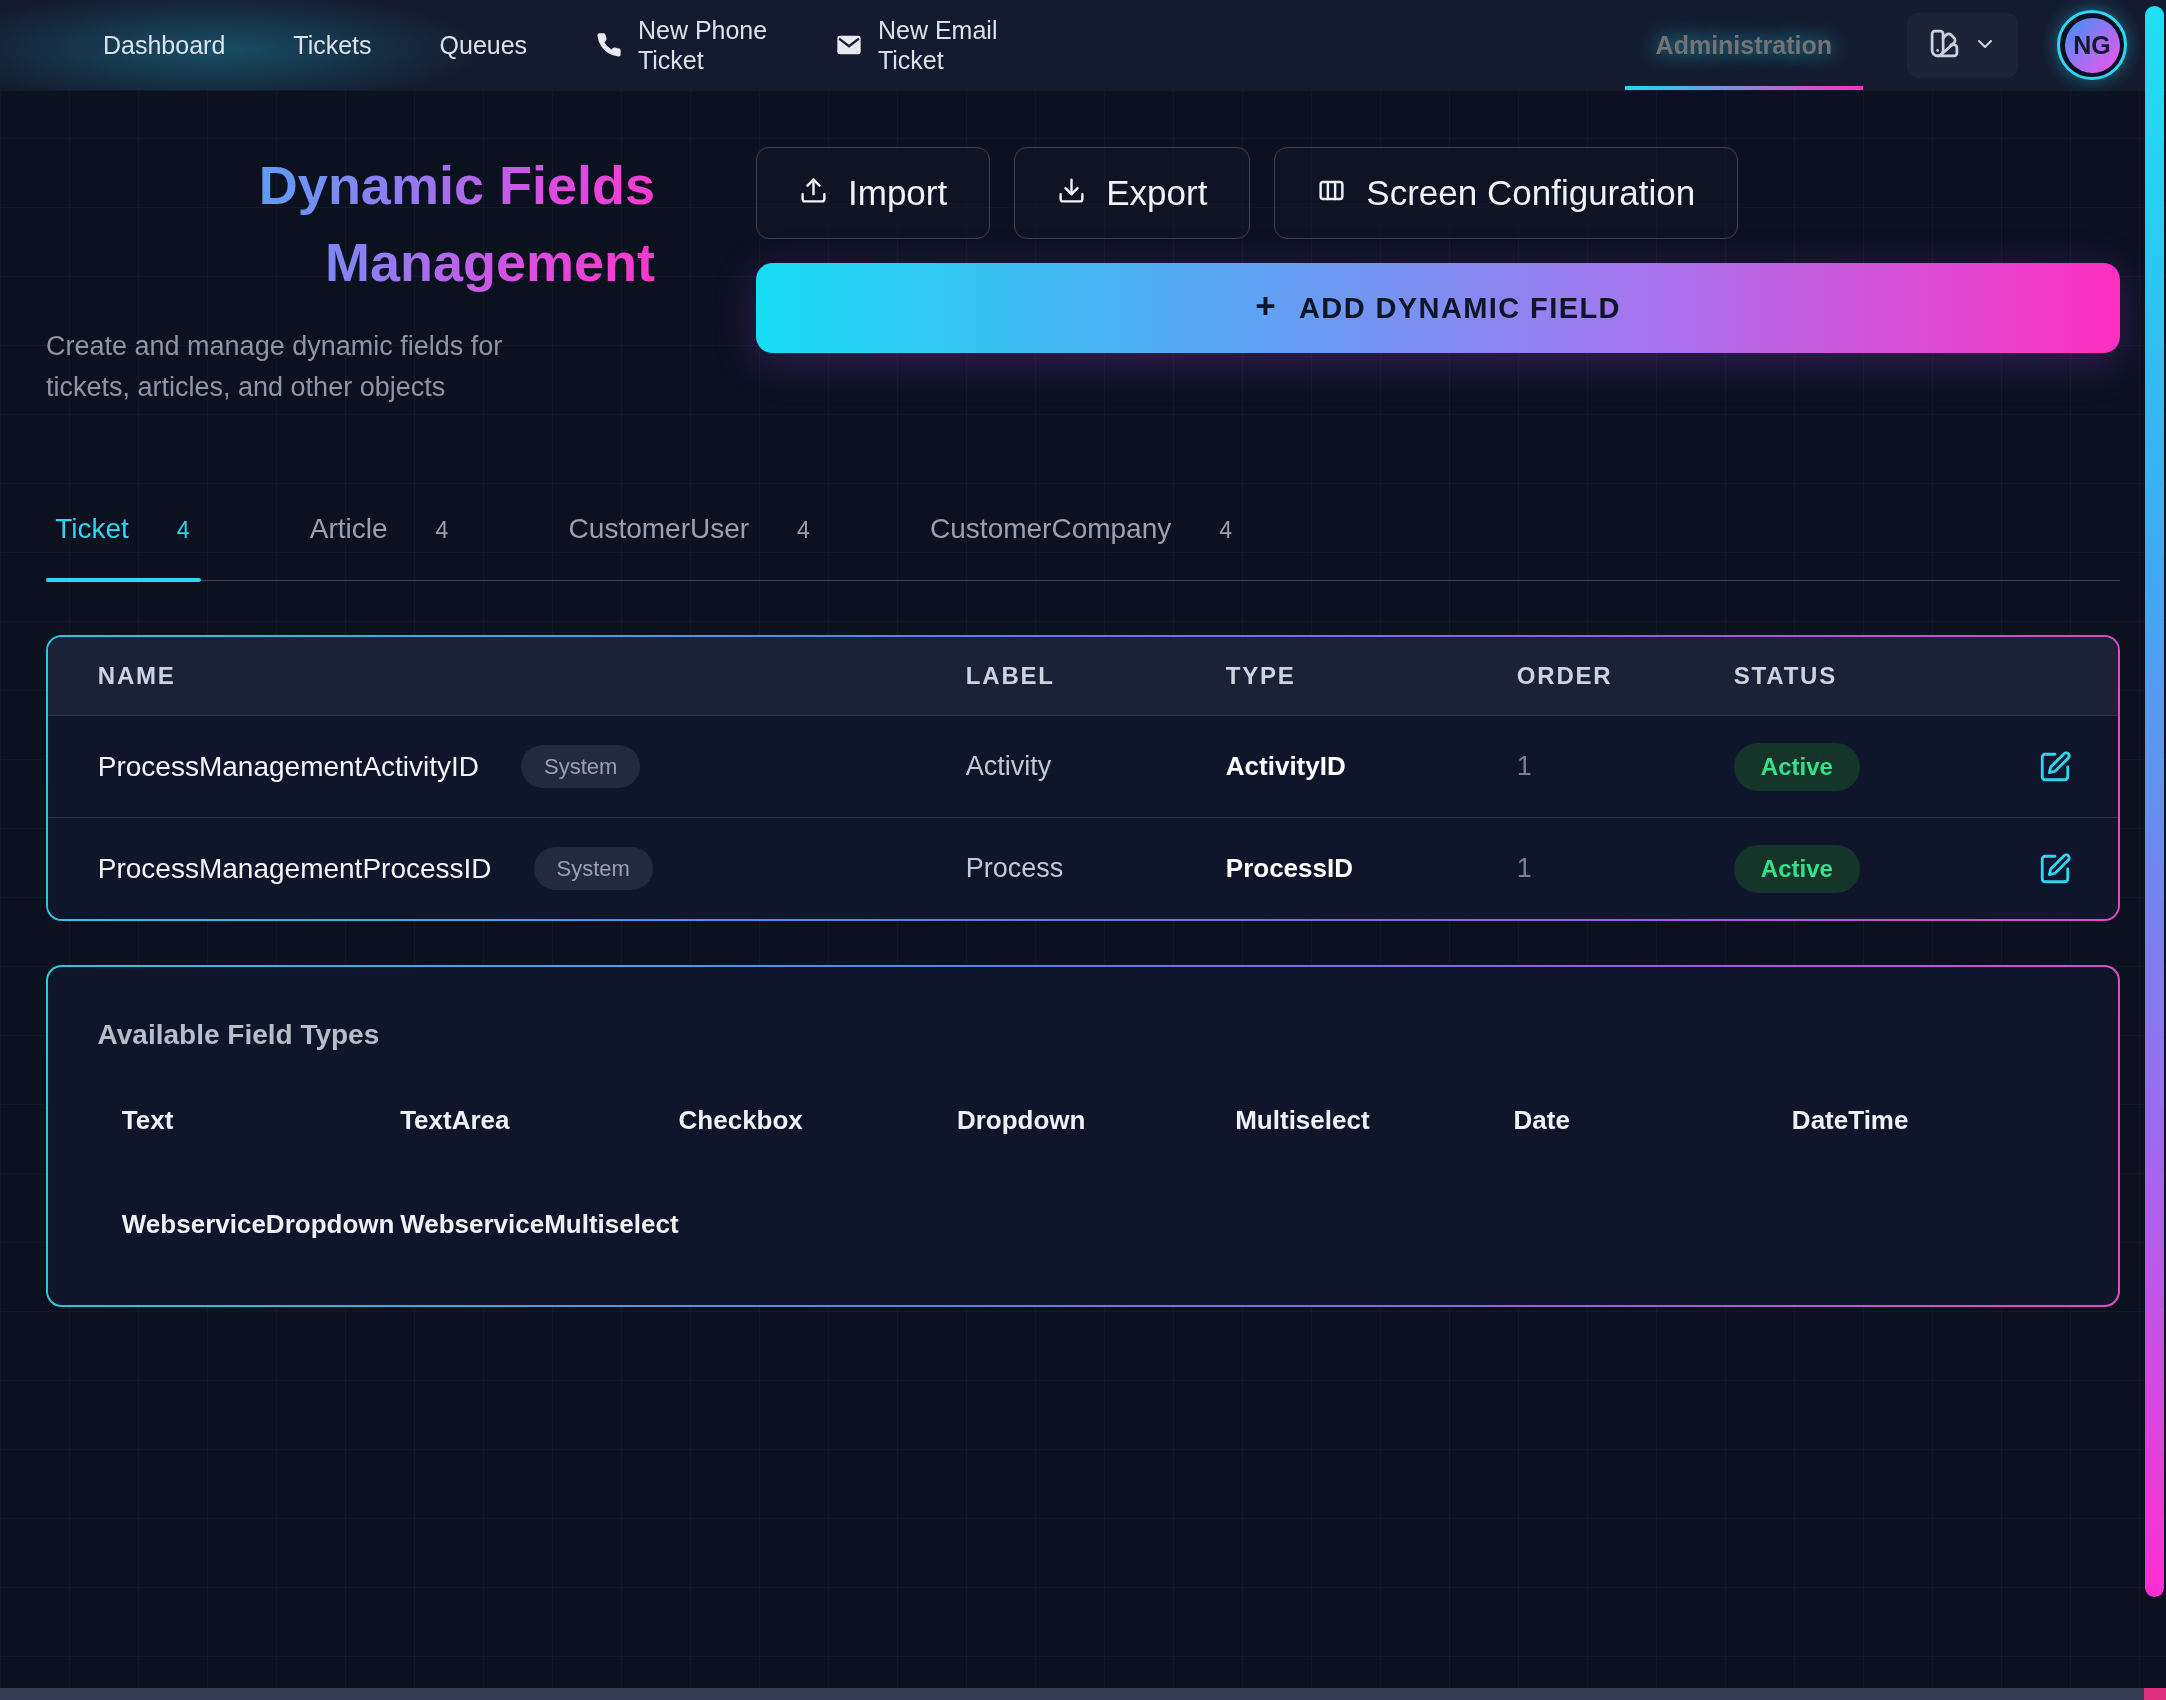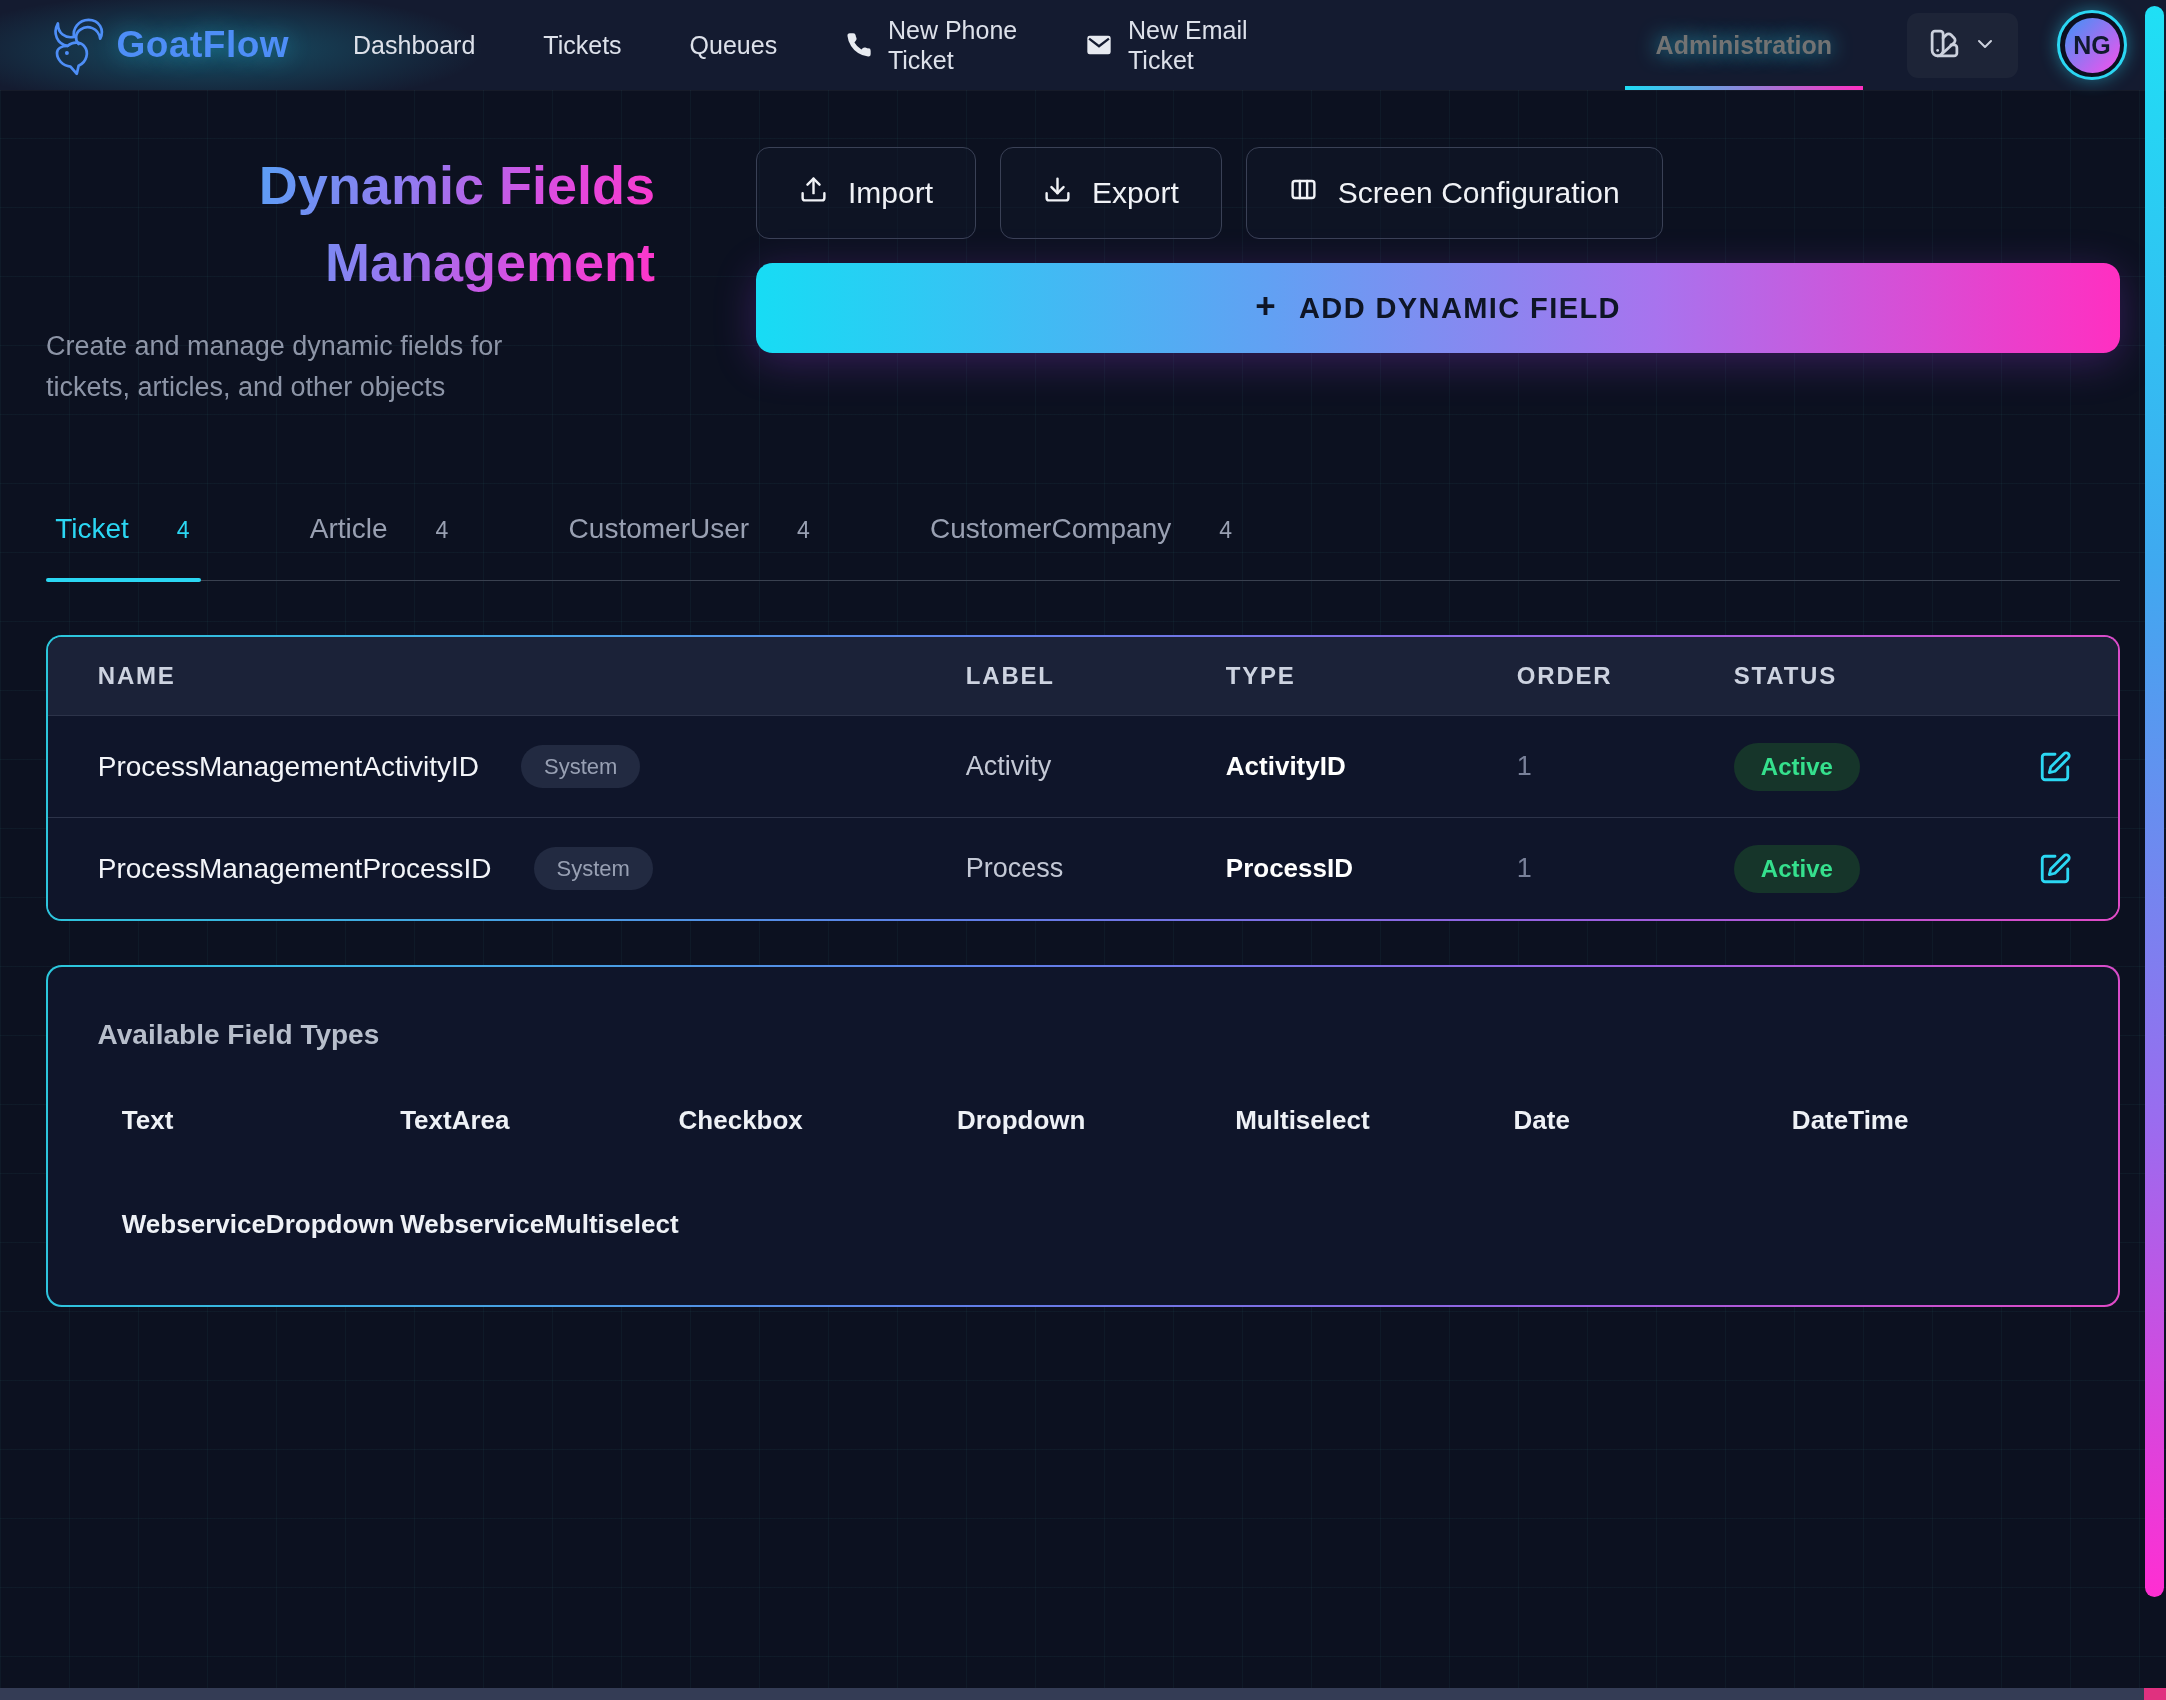--- a/index.html
+++ b/index.html
@@ -86,21 +86,21 @@
     font-size:54px; font-weight:bold; line-height:1.42; max-width:609px;
     background:linear-gradient(108deg,#25d6f0 2%,#5f9cf5 35%,#9579f0 58%,#e04ae0 80%,#ff35c8 100%);
     -webkit-background-clip:text; background-clip:text; color:transparent;text-align:right;
   }
   .page-subtitle { margin-top:26px; font-size:27px; line-height:1.52; color:#8d95a7; max-width:517px; }
 
   .header-right { width:1364px; display:flex; flex-direction:column; gap:24px; }
   .toolbar { display:flex; gap:24px; }
   .tool-btn {
     height:92px; padding:0 42px; border:1.8px solid #3a4156; border-radius:13px;
-    background:rgba(18,24,42,.45); color:#f0f2f6; font-size:30px;
+    background:rgba(18,24,42,.45); color:#f0f2f6; font-size:35px;
     display:flex; align-items:center; gap:20px; cursor:pointer;
     font-family:inherit;
   }
   .tool-btn svg { width:29px; height:29px; }
   .add-btn {
     height:90px; border:none; border-radius:16.6px; cursor:pointer;
     background:linear-gradient(90deg,#17dcf4 0%,#62a0f3 38%,#a873ee 66%,#ff2fc1 100%);
     color:#0e1526; font-size:29px; font-weight:bold; letter-spacing:1.4px;
     display:flex; align-items:center; justify-content:center; gap:22px;
     box-shadow:0 9.2px 41px rgba(150,60,220,.30);
@@ -174,28 +174,20 @@
     position:absolute; bottom:0; left:0; width:100%; height:12px; background:#343c55; z-index:9;
   }
   .h-corner {
     position:absolute; bottom:0; right:0; width:22px; height:12px; background:#e0317f; z-index:11;
   }
 </style>
 </head>
 <body>
 
 <header class="navbar">
-  <div class="brand">
-    <span class="brand-logo"><svg viewBox="0 0 80 74" fill="none" stroke="currentColor" stroke-width="3" stroke-linecap="round" stroke-linejoin="round">
-          <path d="M32 38 C20 36 15 24 21 13 C21 24 29 30 39 28 C37 19 44 9 55 9 C67 9 73 20 68 30 C66 18 54 14 46 20 C40 24 40 32 44 36"></path>
-          <path d="M32 38 C37 33 46 33 50 38 C56 45 53 56 44 60 L42 69 L35 61 C26 60 20 53 20 46 C20 41 25 38 32 38 Z"></path>
-          <circle cx="31" cy="46" r="2.2" fill="currentColor" stroke="none"></circle>
-        </svg></span>
-    <span class="brand-name">GoatFlow</span>
-  </div>
   <nav class="nav-menu">
       <div class="nav-item">
         <span class="nav-label">Dashboard</span>
       </div>
       <div class="nav-item">
         <span class="nav-label">Tickets</span>
       </div>
       <div class="nav-item">
         <span class="nav-label">Queues</span>
       </div>

